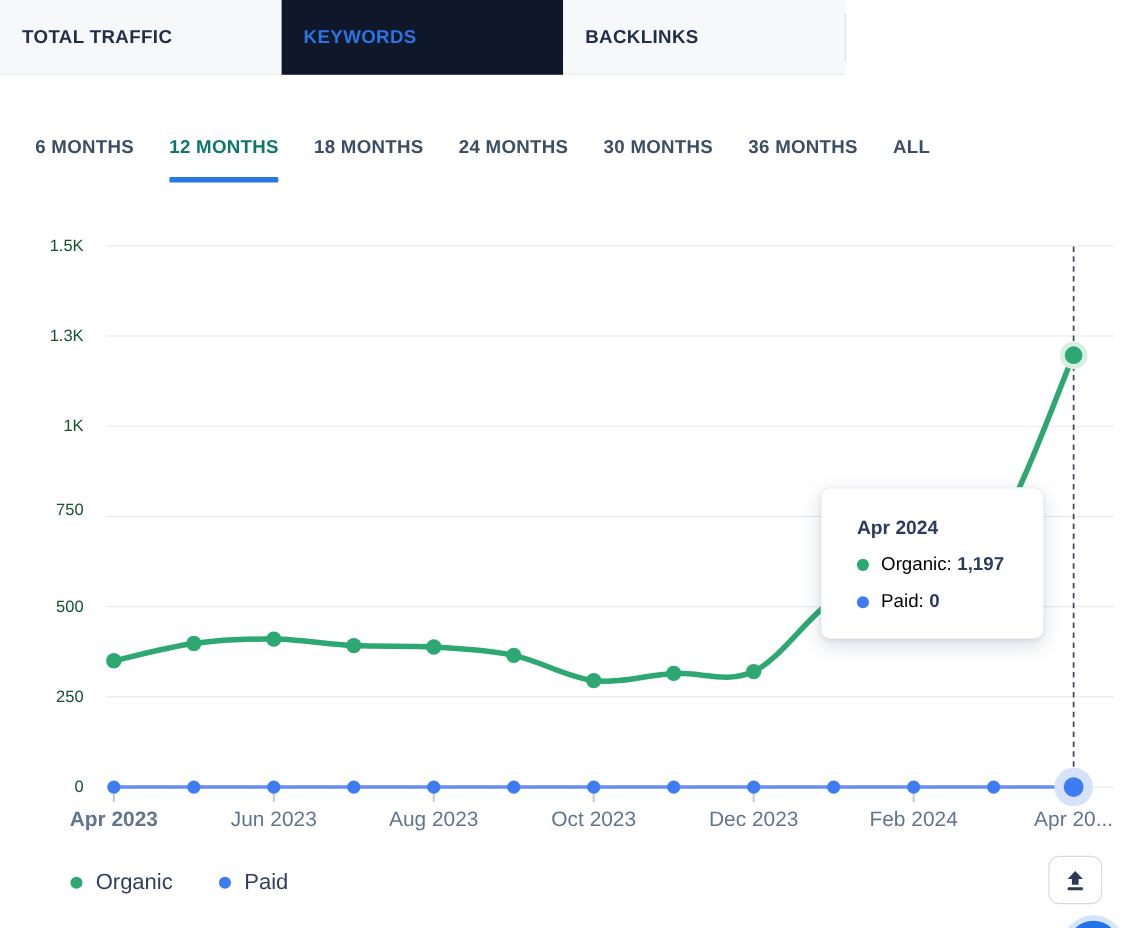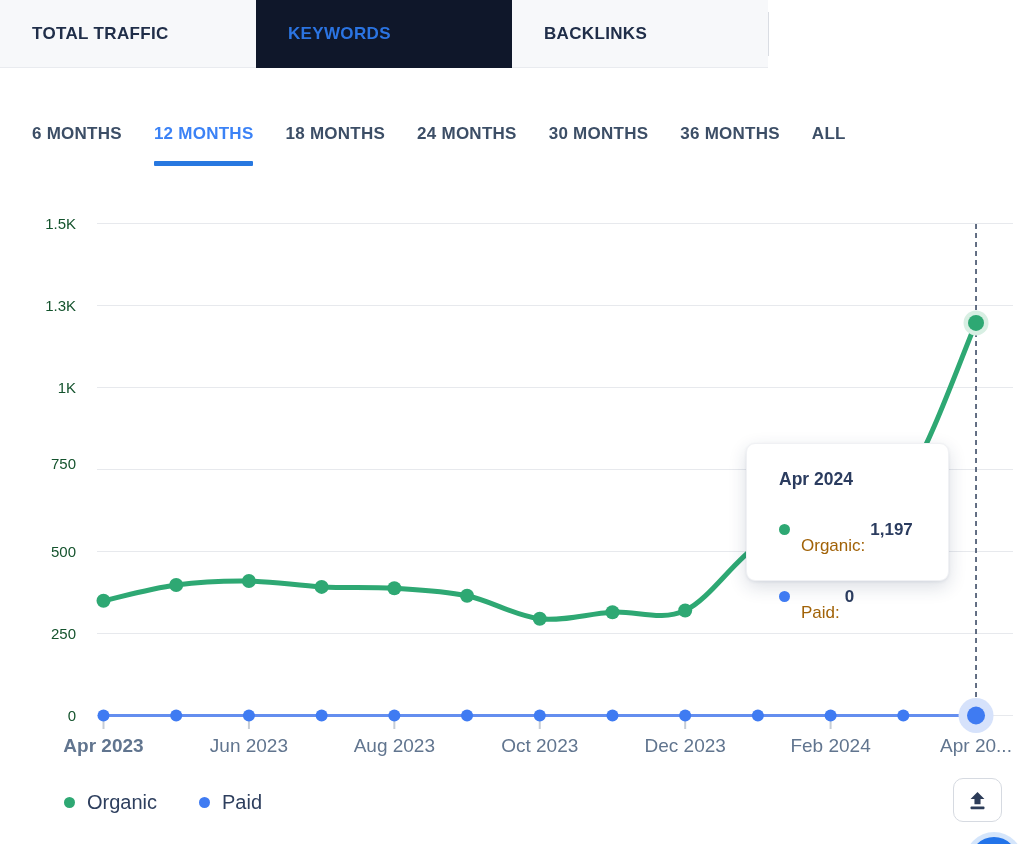--- a/index.html
+++ b/index.html
@@ -5,33 +5,33 @@
   html,body{margin:0;padding:0;background:#fff;}
   .page{
     position:relative;width:1024px;height:844px;overflow:hidden;background:#fff;
     font-family:"Liberation Sans","DejaVu Sans",sans-serif;
     -webkit-font-smoothing:antialiased;
   }
   
   .tabs{position:absolute;top:0;left:0;width:1024px;height:68px;display:flex;}
   .tab{
     width:256px;height:68px;box-sizing:border-box;display:flex;align-items:center;
-    padding-left:32px;background:#F7F8FA;border-bottom:1px solid #E9EBEF;
+    padding-left:20px;background:#F7F8FA;border-bottom:1px solid #E9EBEF;
     font-size:17px;font-weight:700;letter-spacing:.02em;color:#202E49;cursor:pointer;
     position:relative;
   }
   .tab.active{background:#0f172a;border-bottom:none;color:#2B74E2;}
   .tab-divider{position:absolute;left:768px;top:12px;width:1px;height:44px;background:#DADDE3;}
   
   .ranges{position:absolute;top:124px;left:32px;display:flex;gap:32px;}
   .range{
     position:relative;font-size:17px;font-weight:700;line-height:20px;
     letter-spacing:.015em;color:#3C4E66;cursor:pointer;padding-bottom:10px;
   }
-  .range.active{color:#3b82f6;}
+  .range.active{color:#0f766e;}
   .range.active::after{
     content:"";position:absolute;left:0;right:0;top:37px;height:5px;
     background:#2878E0;border-radius:1px;
   }
   
   svg.chart{position:absolute;left:0;top:0;}
   .y-label{
     position:absolute;left:0;width:76px;text-align:right;
     font-size:15px;color:#14532d;line-height:22px;
   }
@@ -42,21 +42,21 @@
   
   .tooltip{
     position:absolute;left:746px;top:443px;width:203px;height:138px;box-sizing:border-box;
     background:#fff;border:1px solid #F0F1F4;border-radius:9px;
     box-shadow:0 6px 18px rgba(30,50,90,.16),0 1px 3px rgba(30,50,90,.08);
     padding:25px 18px 0 32px;z-index:5;
   }
   .tooltip-title{font-size:17.5px;font-weight:700;color:#2B3C5F;line-height:21px;}
   .tooltip-row{display:flex;align-items:center;margin-top:12px;}
   .tooltip-row .dot{width:11px;height:11px;border-radius:50%;margin-right:11px;flex:none;}
-  .tooltip-row .lbl{font-size:17px;color:#a16207;line-height:22px;margin-top:33px;}
+  .tooltip-row .lbl{font-size:17px;color:#000000;line-height:22px;}
   .tooltip-row .val{font-size:17px;font-weight:700;color:#2B3C5F;margin-left:5px;line-height:22px;}
   
   .legend{position:absolute;left:64px;top:790px;display:flex;gap:42px;}
   .legend-item{display:flex;align-items:center;cursor:pointer;}
   .legend-item .dot{width:11px;height:11px;border-radius:50%;margin-right:12px;}
   .legend-item .lbl{font-size:20px;color:#2E3F5E;line-height:24px;}
   
   .export-btn{
     position:absolute;left:953px;top:778px;width:49px;height:44px;box-sizing:border-box;
     background:#fff;border:1.5px solid #D6DAE1;border-radius:10px;

